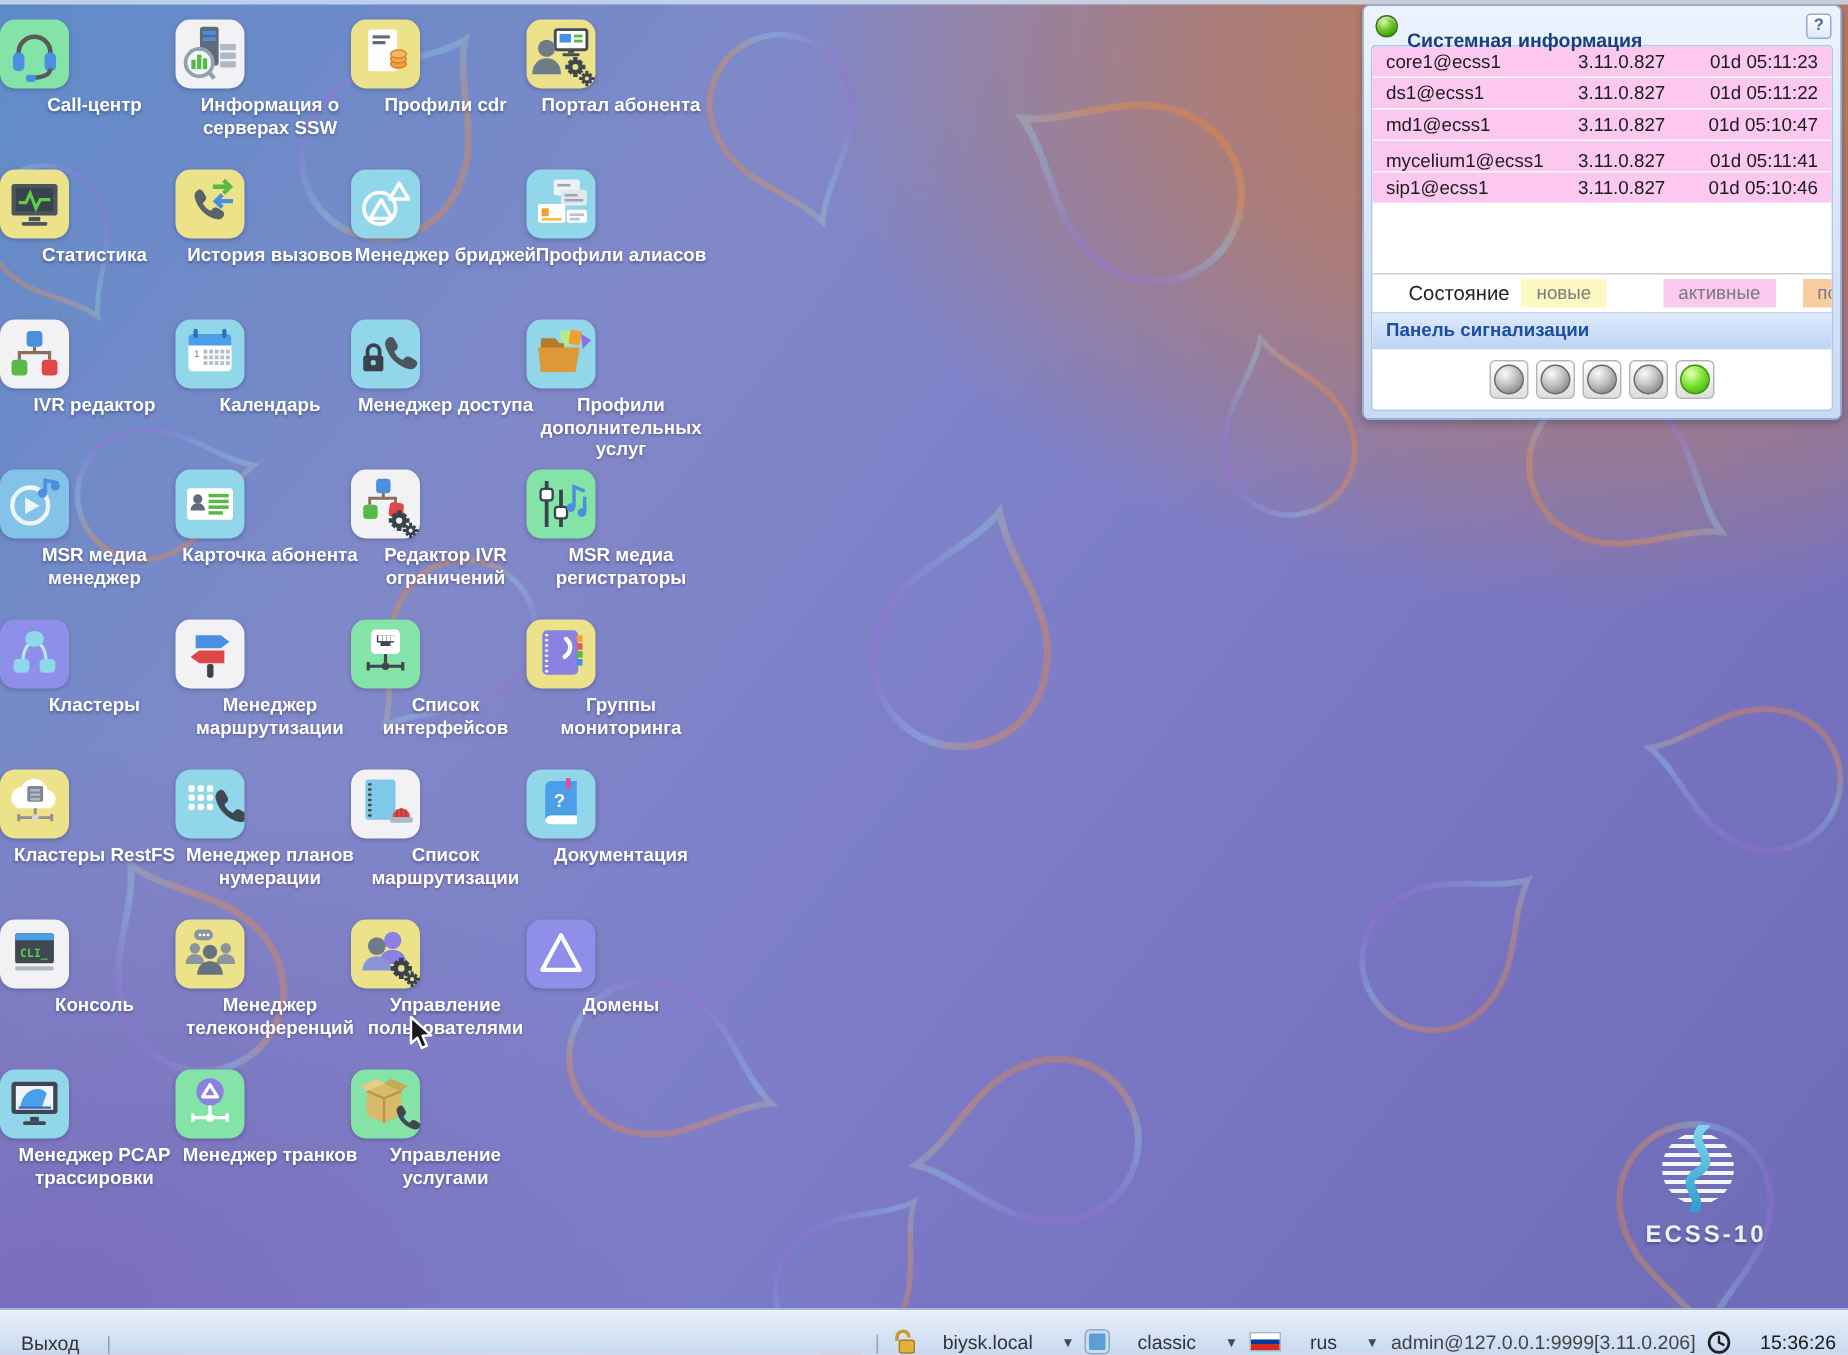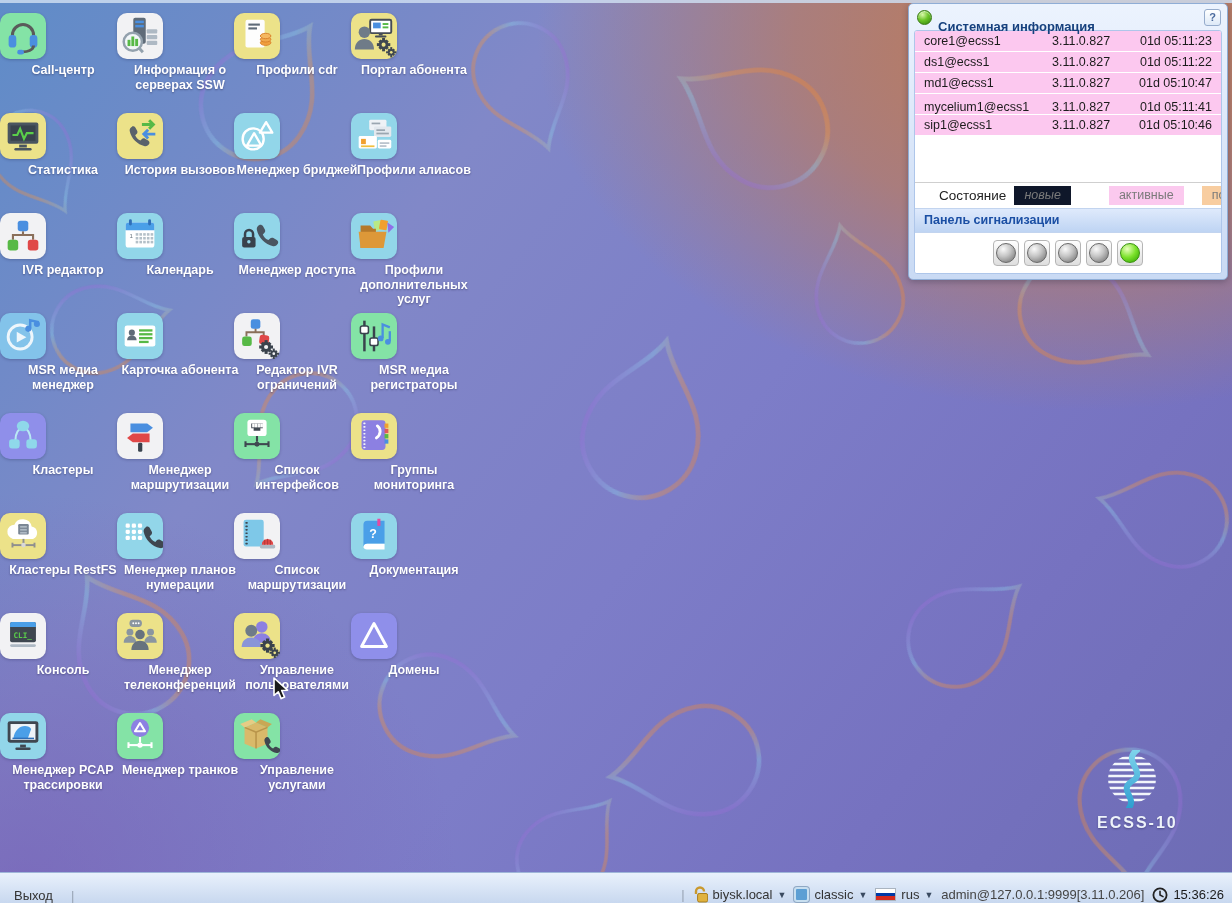--- a/index.html
+++ b/index.html
@@ -78,21 +78,21 @@
   
   .taskbar {
     position:absolute; left:0; bottom:0; width:100%; height:31px; z-index:6;
     background:linear-gradient(#e9f1fc,#c8d8ef);
     border-top:1px solid #9fb6d9;
     display:flex; align-items:flex-end; font-size:13px; color:#333;
   }
   .tb-left { display:flex; align-items:center; padding-left:14px; gap:18px; }
   .tb-right { margin-left:auto; display:flex; align-items:center; gap:8px; padding-right:8px; }
   .tb-sep { color:#98a4b4; }
-  .tb-item { display:flex; align-items:center; gap:5px; cursor:pointer; }
+  .tb-item { display:flex; align-items:center; gap:19px; cursor:pointer; }
   .caret { font-size:9px; color:#3a4a60; }
   .theme-swatch { width:15px; height:15px; border-radius:3px; background:#5d9fd4; border:2px solid #c8dff0; box-shadow:0 0 0 1px #8fa8c4; }
   .flag { width:21px; height:13px; border:1px solid #aab4c0; display:flex; flex-direction:column; }
   .flag div { flex:1; }
   .session-text { color:#444; }
   .tb-time { color:#1a1a1a; }
   .logout { cursor:pointer; }
 
   
   .logo { position:absolute; left:1097px; top:750px; width:98px; text-align:left; z-index:1; }
@@ -676,21 +676,21 @@
           <div class="node-row" style="background: rgb(252, 200, 239);">
             <span class="node-name">sip1@ecss1</span>
             <span class="node-version">3.11.0.827</span>
             <span class="node-uptime">01d 05:10:46</span>
           </div>
         </div>
       <div class="node-spacer"></div>
       <div class="status-row">
         <span class="status-label">Состояние</span>
         <span style="display:flex;align-items:center;">
-            <span class="badge" style="background: #0f172a; font-style: italic;">новые</span>
+            <span class="badge" style="background: #fef9c3;">новые</span>
             <span class="badge" style="background: rgb(251, 201, 238); margin-left: 38px;">активные</span>
             <span class="badge lost" style="background: rgb(248, 205, 160);">потерянные</span>
           </span>
       </div>
       <div class="section-bar alarm-bar">Панель сигнализации</div>
       <div class="led-row">
           <div class="led-btn">
             <div class="led gray"></div>
           </div>
           <div class="led-btn">

